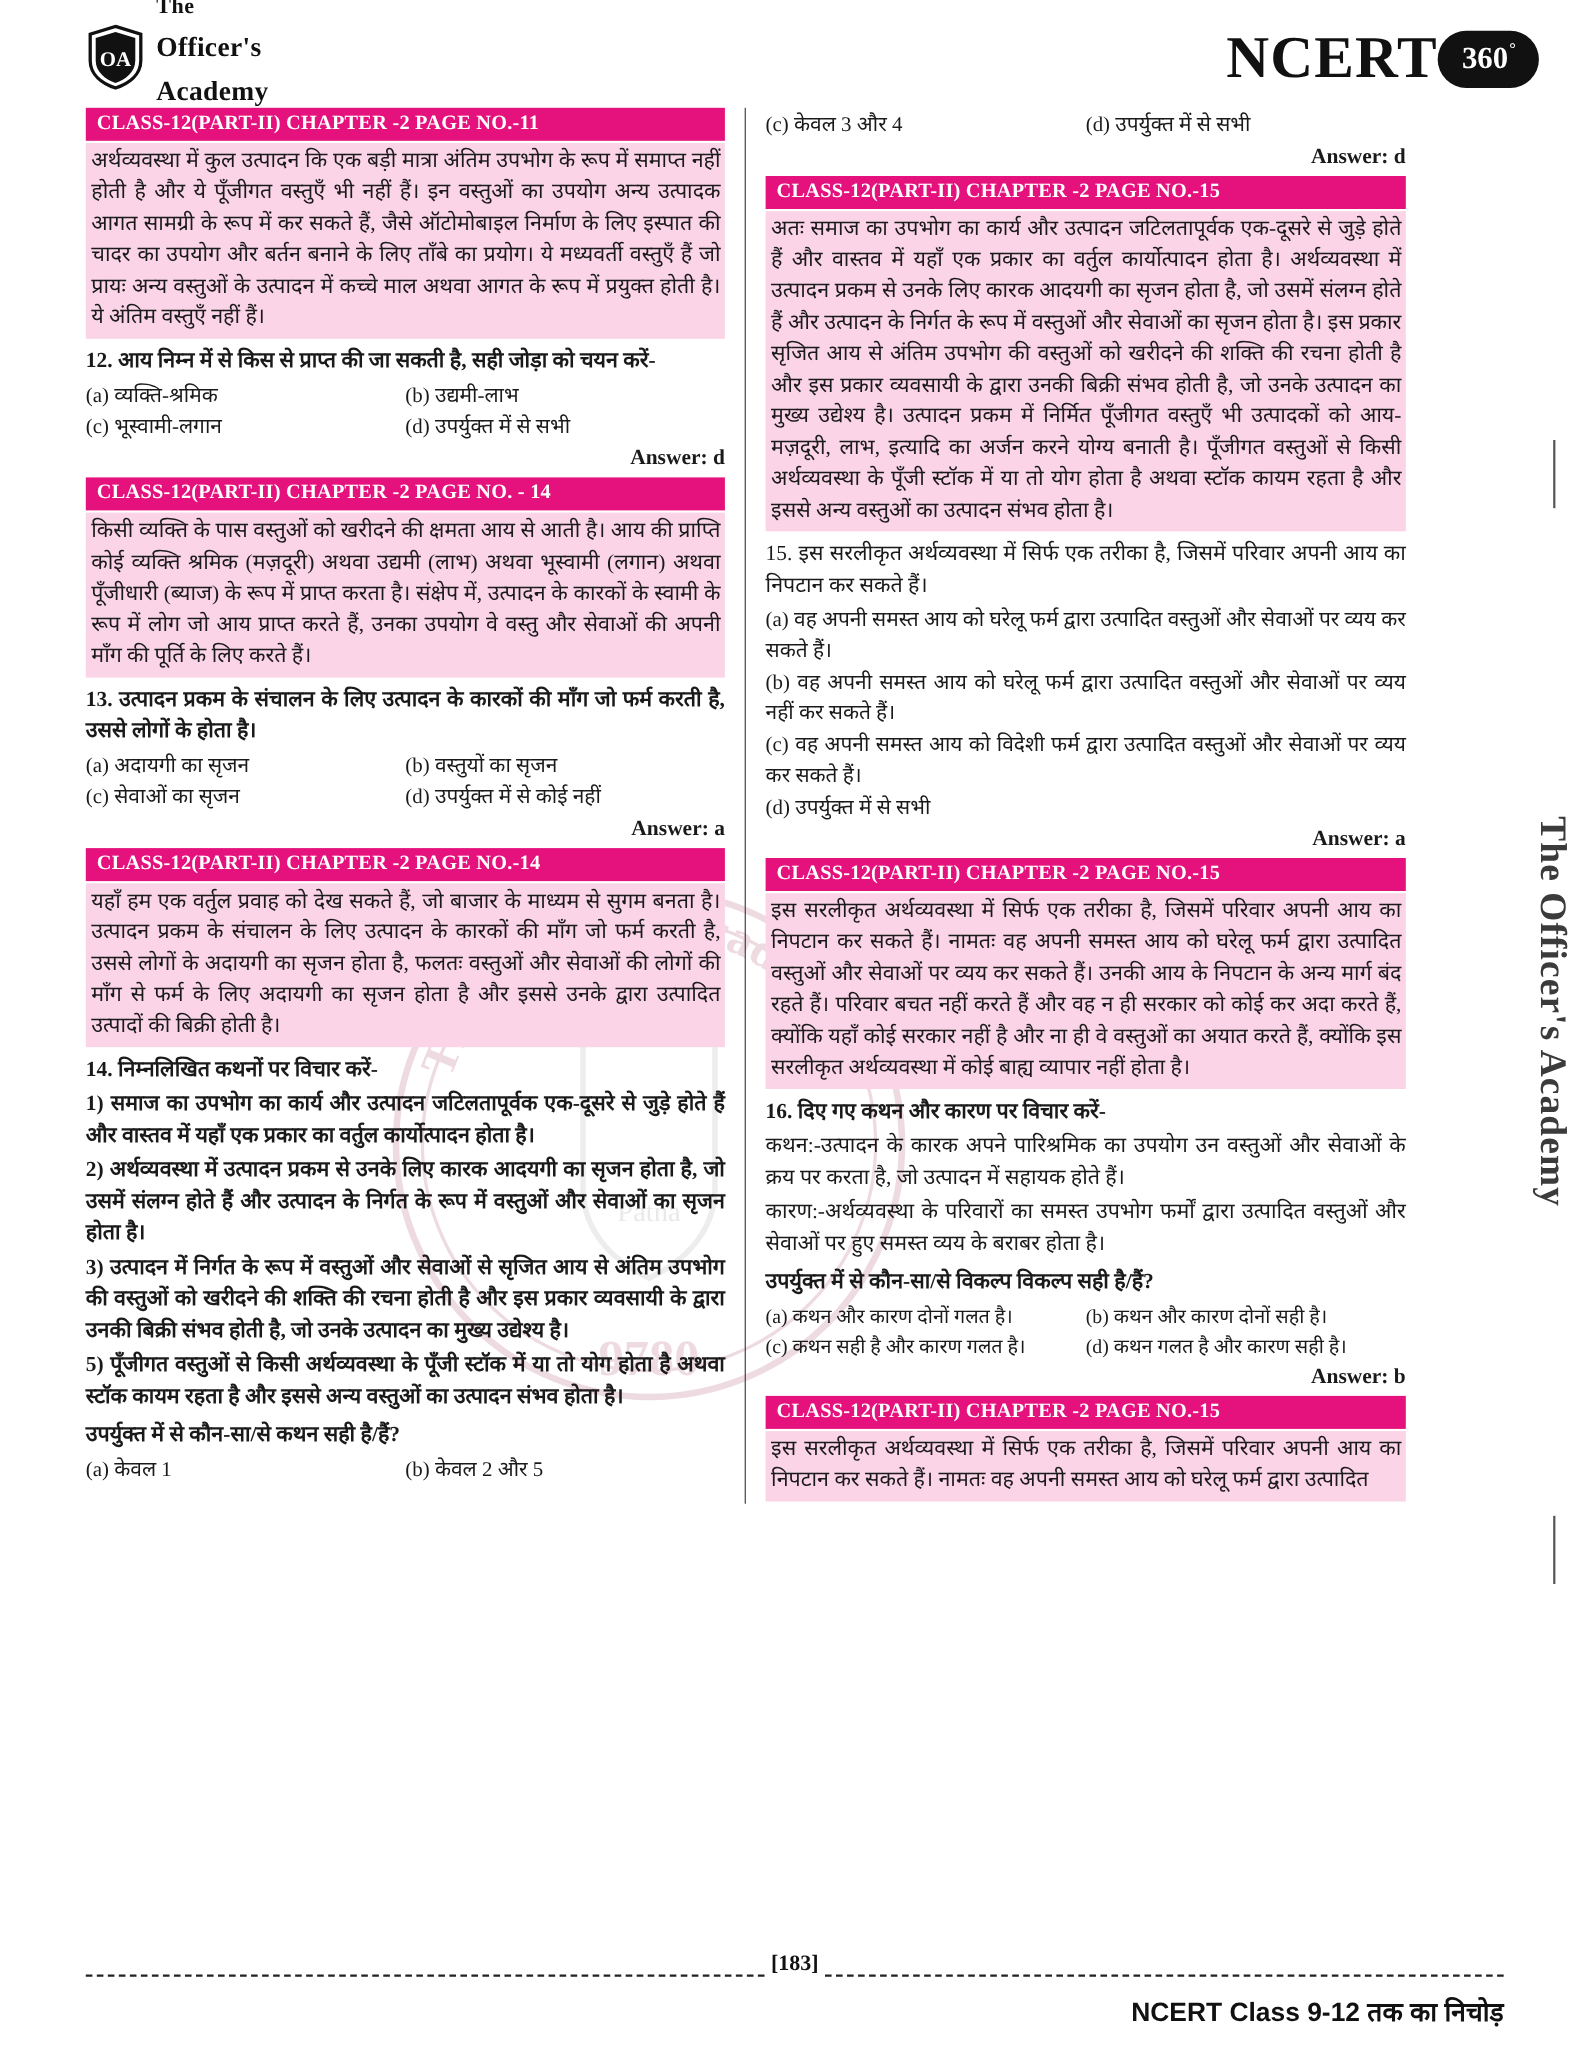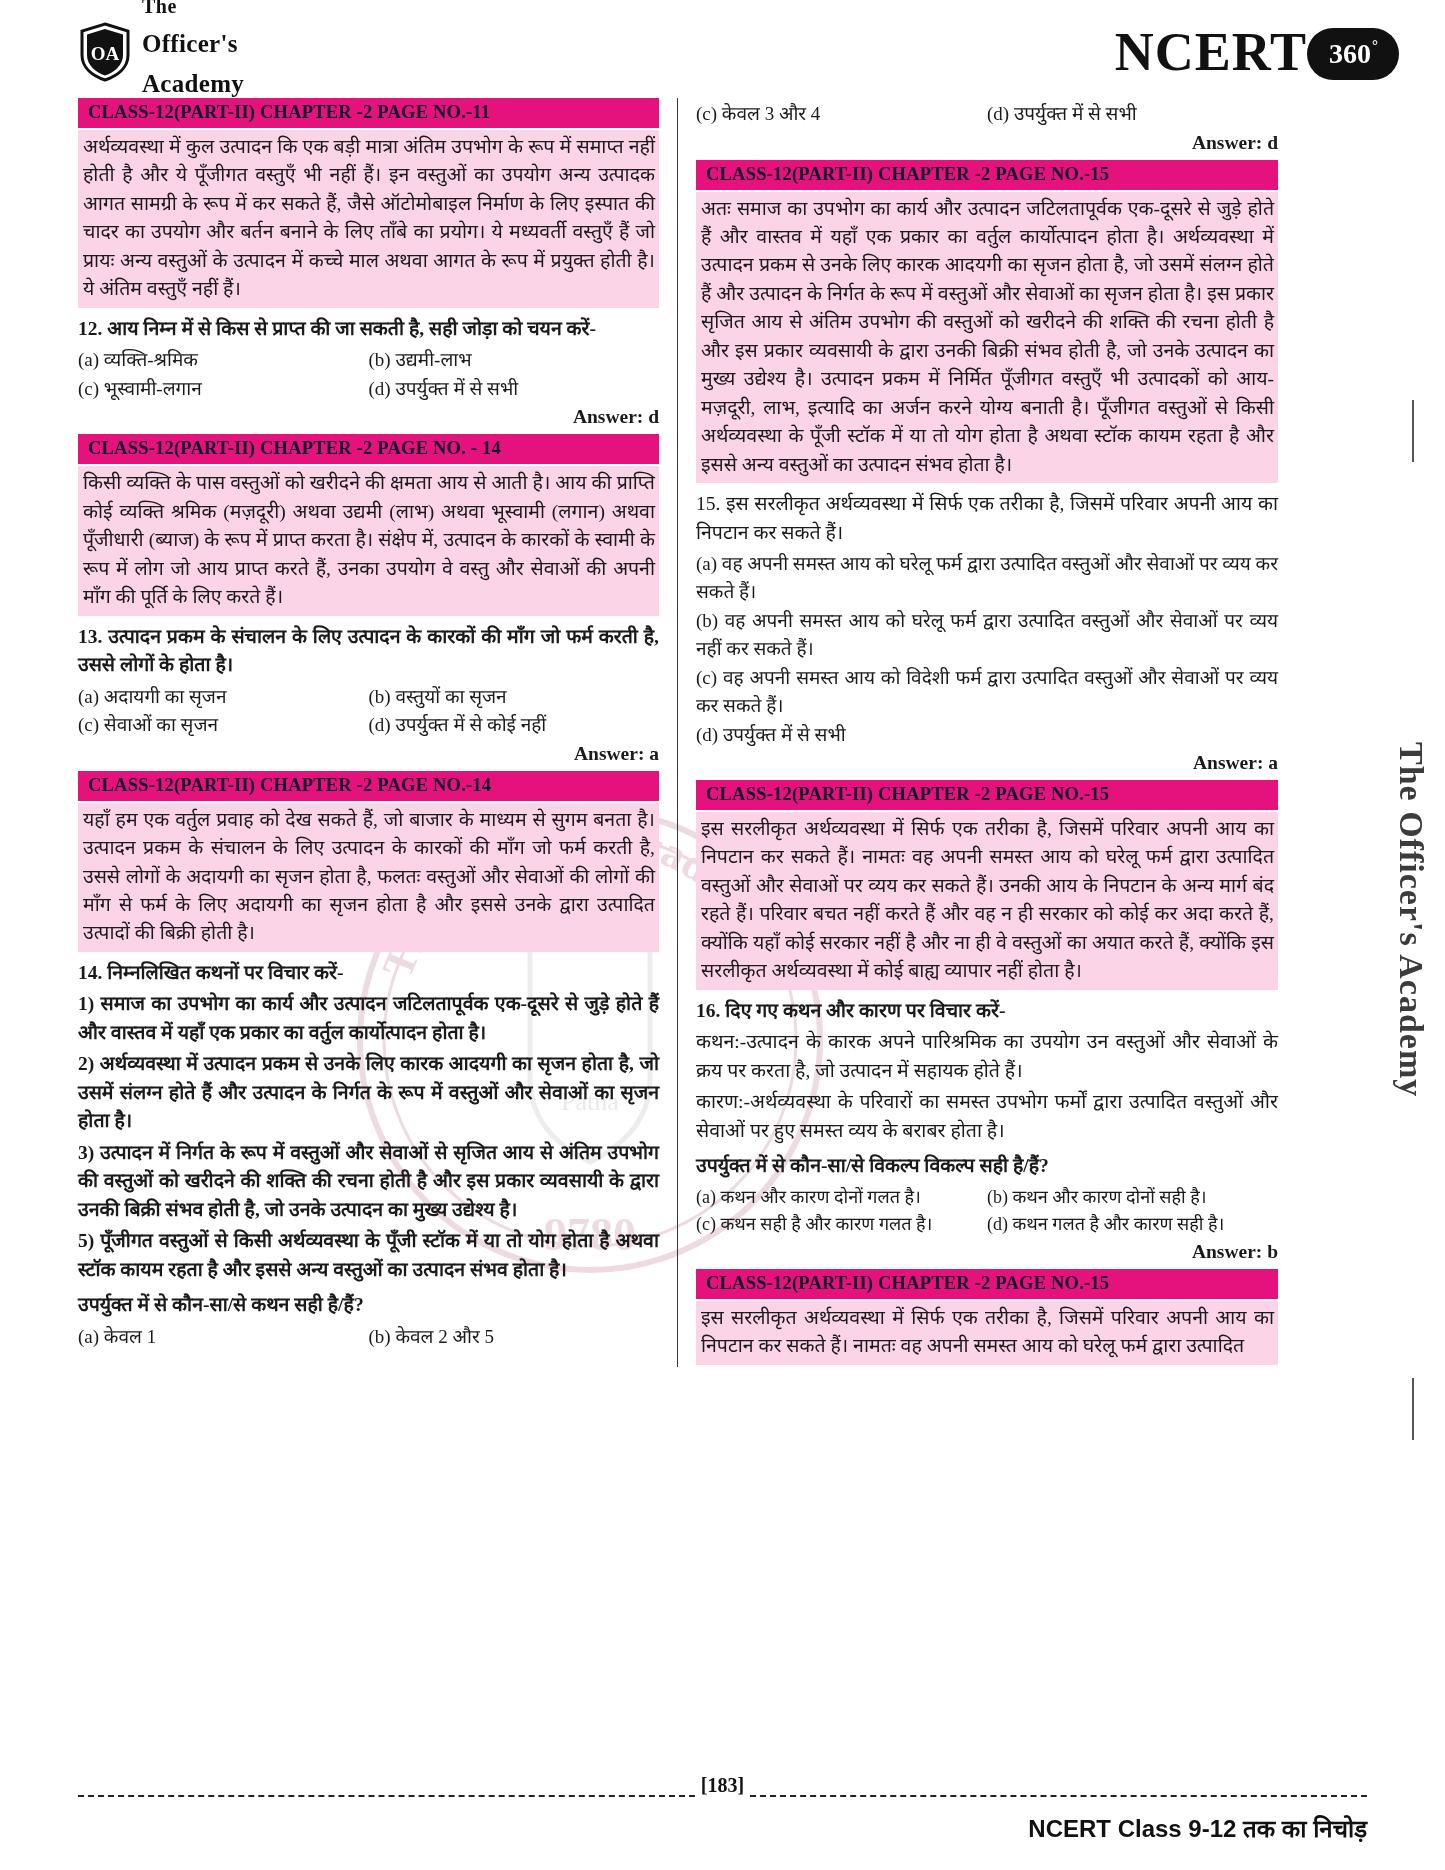--- a/index.html
+++ b/index.html
@@ -155,21 +155,21 @@
   .col {
     width: 600px;
     box-sizing: border-box;
   }
   .col.left { padding-right: 18px; border-right: 1.5px solid #333; }
   .col.right { padding-left: 18px; }
 
   
   .chapter-bar {
     background: #e5117d;
-    color: #0f172a;
+    color: #ffffff;
     font-family: "Liberation Serif", serif;
     font-weight: bold;
     font-size: 18.5px;
     padding: 4px 10px 5px 10px;
     margin: 0 0 2px 0;
     letter-spacing: .2px;
   }
   .para {
     font-size: 19.5px;
     line-height: 1.46;

